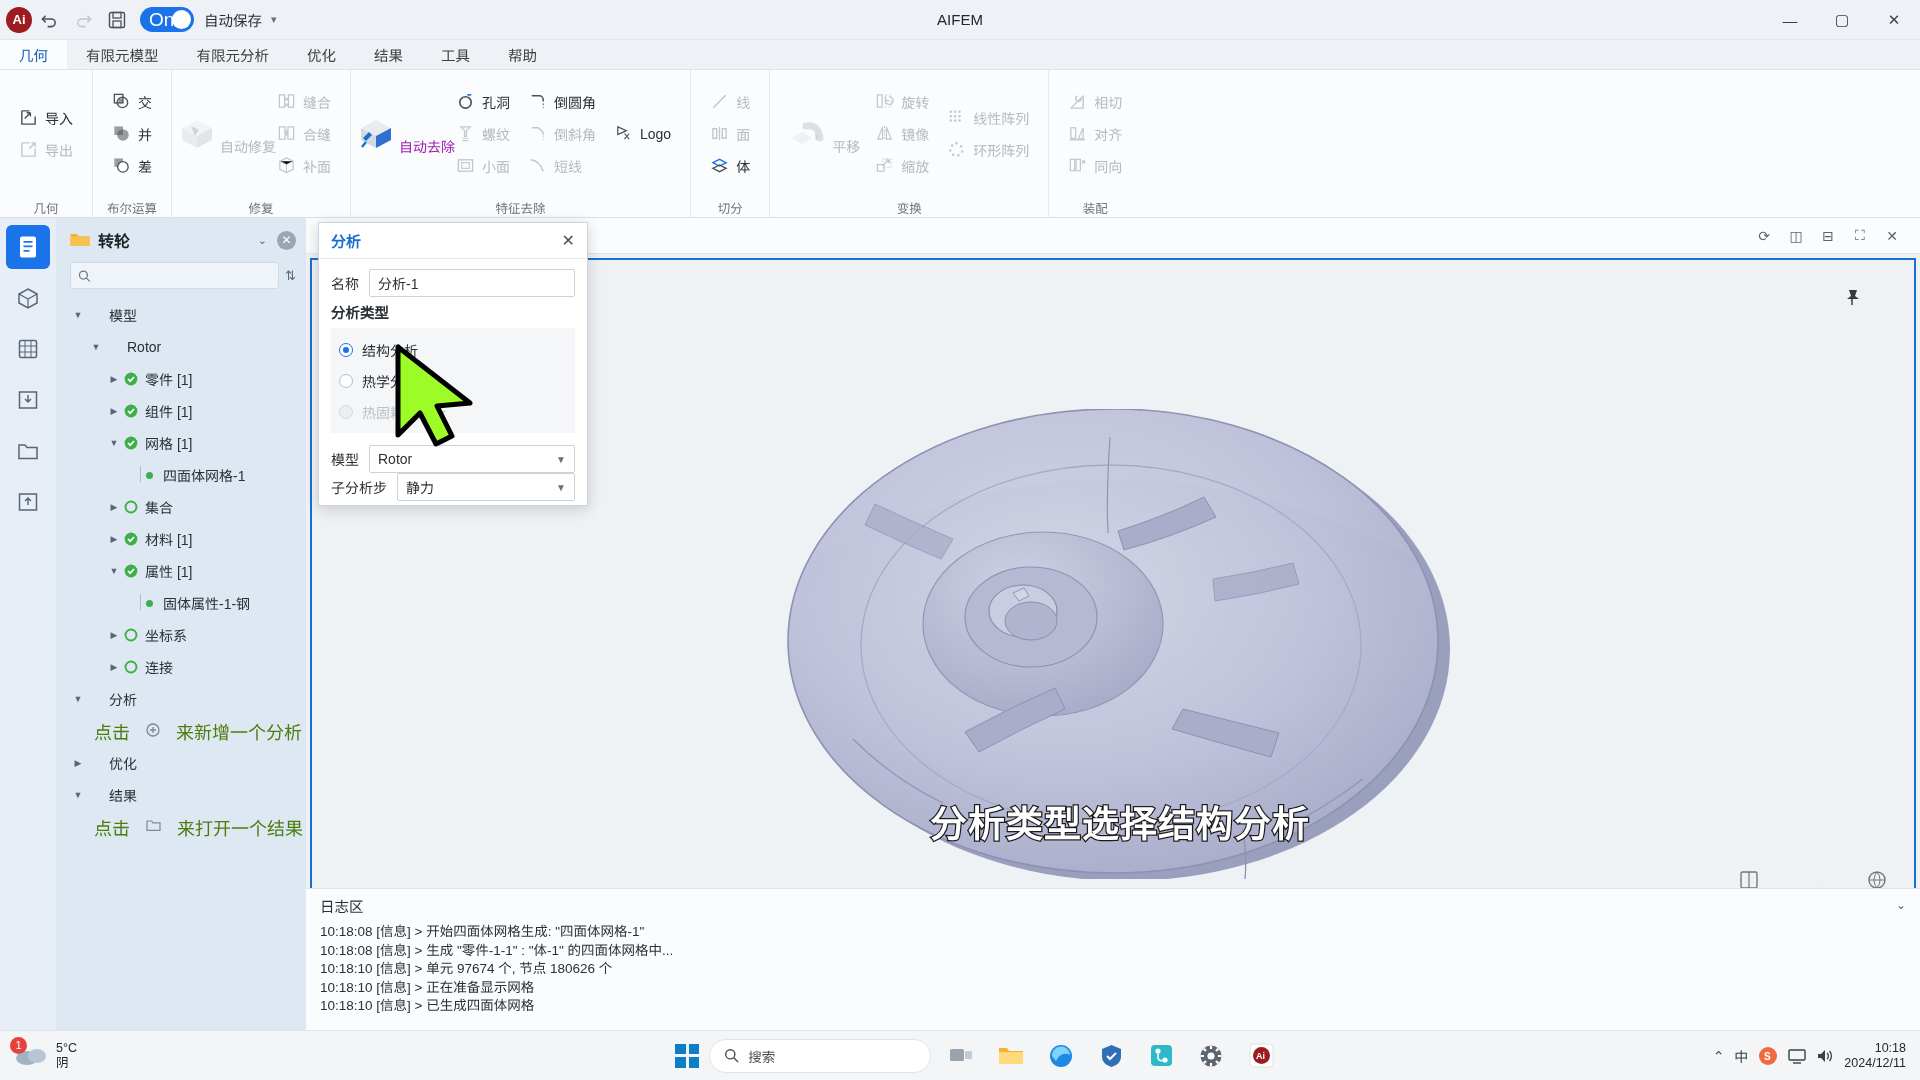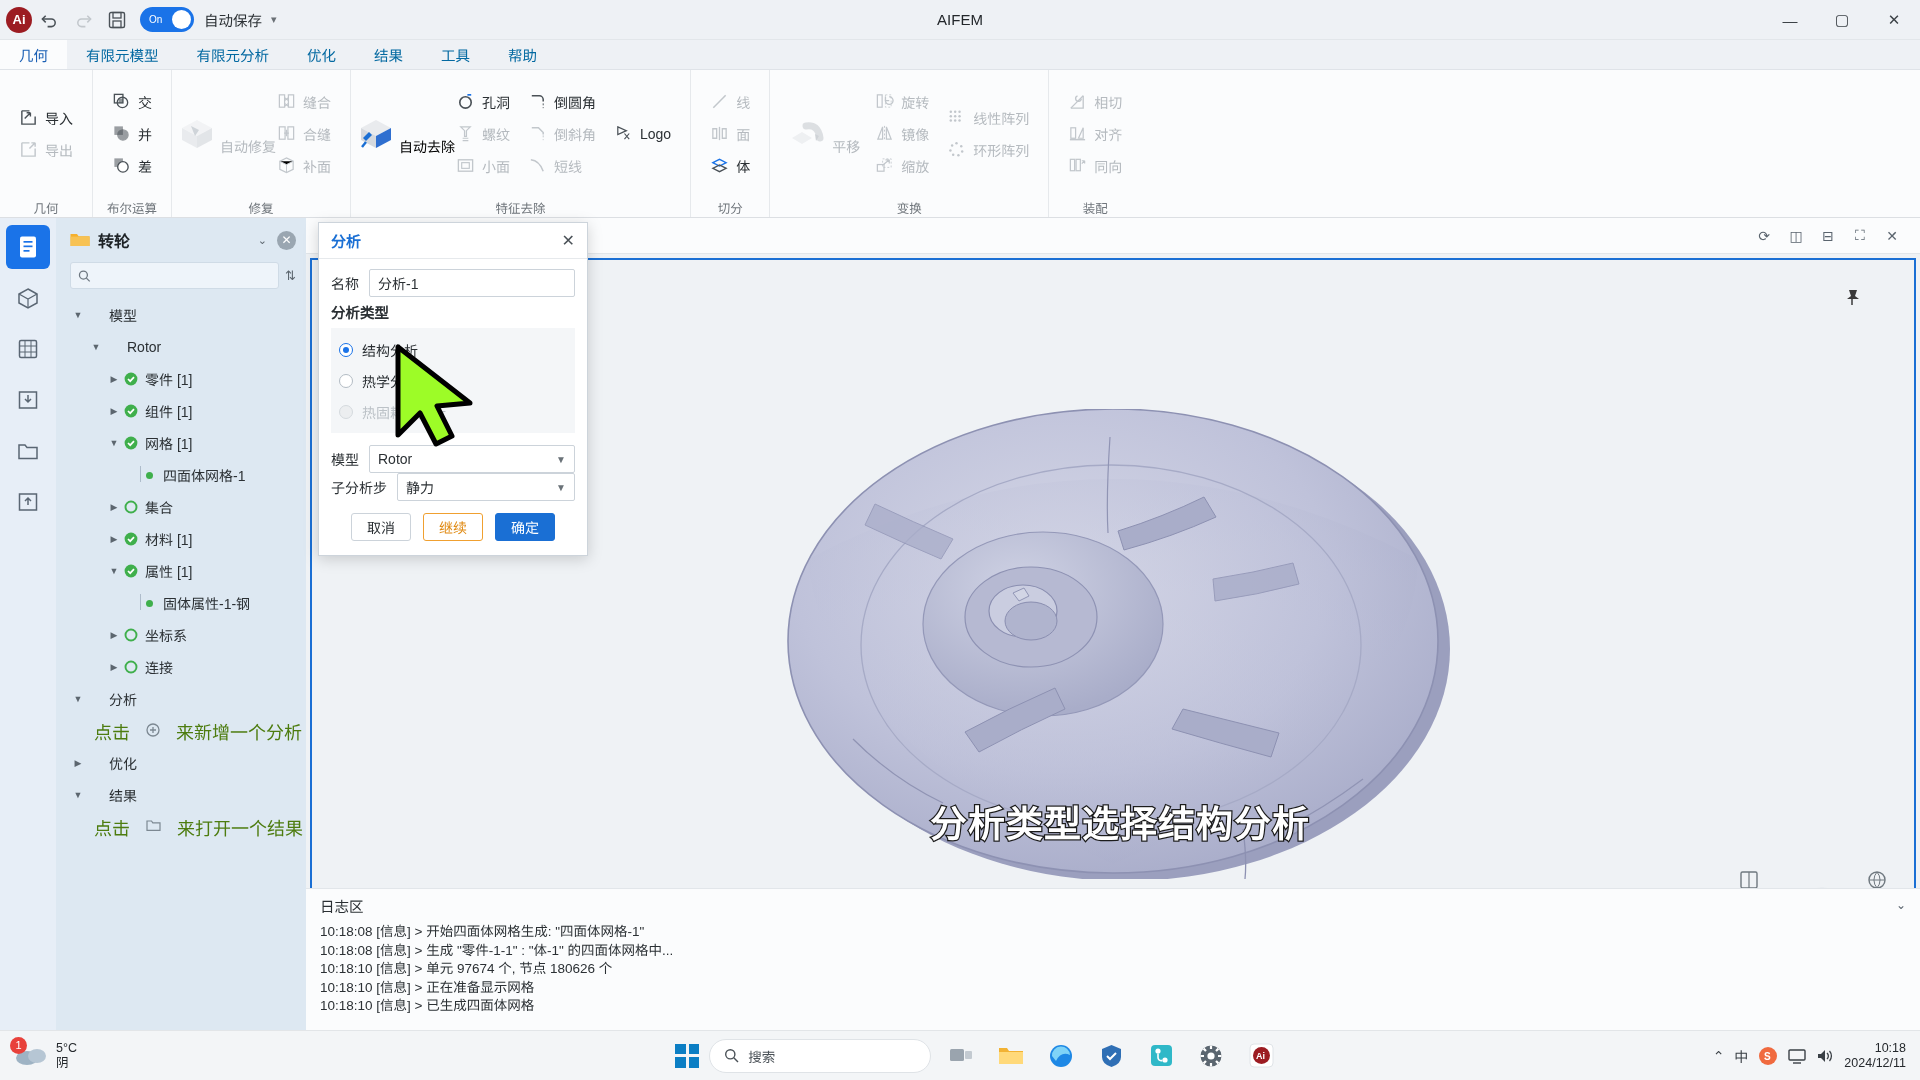--- a/index.html
+++ b/index.html
@@ -32,21 +32,21 @@
   .tb-toggle {
     margin-left: 6px; width: 54px; height: 25px; border-radius: 13px;
     background: #1a73e8; position: relative; display: flex; align-items: center;
     cursor: pointer;
   }
   .tb-toggle .knob {
     position: absolute; right: 3px; width: 19px; height: 19px;
     border-radius: 50%; background: #fff;
   }
   .tb-toggle .ontext {
-    color: #fff; font-size: 10px; margin-left: 9px; font-weight: 500;
+    color: #fff; font-size: 19px; margin-left: 9px; font-weight: 500;
   }
   .tb-autosave { margin-left: 10px; font-size: 14.5px; color: #2b3034; }
   .tb-caret { margin-left: 9px; font-size: 11px; color: #6a7075; cursor: pointer; }
   .tb-title {
     position: absolute; left: 0; right: 0; text-align: center;
     font-size: 15px; color: #23272b; pointer-events: none;
   }
   .tb-win {
     position: absolute; right: 0; top: 0; height: 40px; display: flex;
   }
@@ -56,21 +56,21 @@
   }
 
   
   .menubar {
     position: absolute; top: 40px; left: 0; width: 1920px; height: 30px;
     background: #eef1f5; display: flex; align-items: stretch;
     border-bottom: 1px solid #dfe3e8;
   }
   .menutab {
     padding: 0 19px; display: flex; align-items: center;
-    font-size: 14.5px; color: #0369a1; cursor: pointer;
+    font-size: 14.5px; color: #404040; cursor: pointer;
   }
   .menutab.active { background: #fbfcfd; color: #1a5fb4; }
 
   
   .ribbon {
     position: absolute; top: 70px; left: 0; width: 1920px; height: 148px;
     background: #fbfcfd; display: flex; align-items: stretch;
     border-bottom: 1px solid #dcdfe3;
   }
   .rgroup {
@@ -90,21 +90,21 @@
     white-space: nowrap; border-radius: 3px;
   }
   .ritem.dim { color: #b5babf; }
   .ritem .ic { width: 19px; height: 19px; display:flex; align-items:center; justify-content:center; flex-shrink:0; }
   .ritem .ic svg { display:block; }
   .rbig {
     display: flex; flex-direction: row; align-items: flex-end; justify-content: center;
     width: 86px; padding: 4px; cursor: pointer; border-radius: 3px;
   }
   .rbig .bigic { width: 46px; height: 44px; display:flex; align-items:center; justify-content:center; }
-  .rbig .biglbl { font-size: 14px; color: #000000; margin-top: 2px; white-space: nowrap; }
+  .rbig .biglbl { font-size: 14px; color: #a21caf; margin-top: 2px; white-space: nowrap; }
   .rbig.dim .biglbl { color: #b5babf; }
 
   
   .rail {
     position: absolute; top: 218px; left: 0; width: 56px; bottom: 50px;
     background: #e7eef7;
   }
   .rail-btn {
     width: 44px; height: 44px; margin: 7px auto 0; border-radius: 6px;
     display: flex; align-items: center; justify-content: center; cursor: pointer;
@@ -1072,25 +1072,20 @@
         </div>
       </div>
       <div class="dlg-row">
         <div class="dlg-lbl">子分析步</div>
         <div class="dlg-select">
           <span>静力</span>
           <span class="cv">▼</span>
         </div>
       </div>
     </div>
-    <div class="dlg-foot">
-      <div class="btn btn-cancel">取消</div>
-      <div class="btn btn-continue">继续</div>
-      <div class="btn btn-ok">确定</div>
-    </div>
   </div>
 
   <svg class="cursor" width="96" height="106" viewBox="0 0 96 106">
     <path d="M6 4 L6 92 L28 70 L44 101 L60 93 L45 63 L78 60 Z" fill="#9dfc27" stroke="#000" stroke-width="5" stroke-linejoin="round"></path>
   </svg>
 
   <div class="logarea">
     <div class="log-head">
       <div class="log-title">日志区</div>
       <div class="log-chev">⌄</div>

